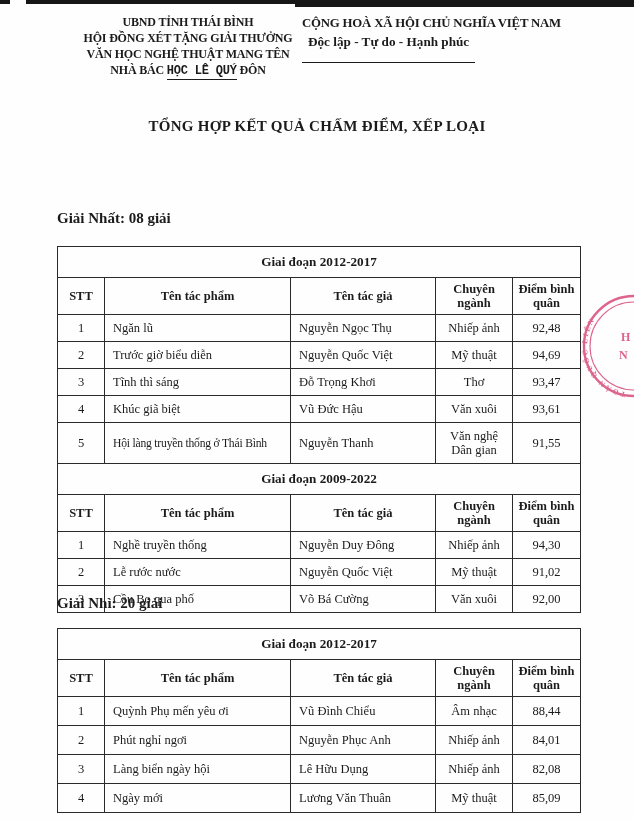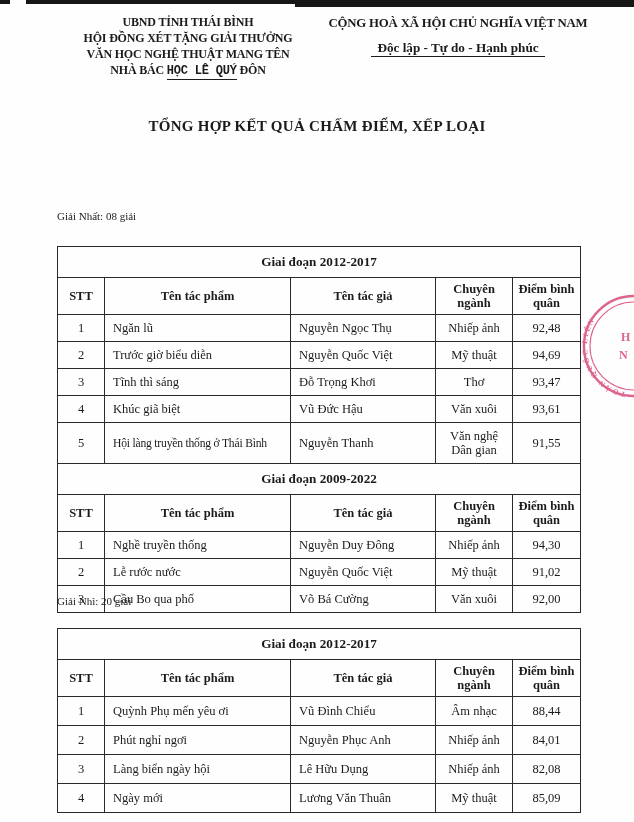--- a/index.html
+++ b/index.html
@@ -12,39 +12,39 @@
   .strip{position:absolute;background:#161616;}
   .strip.s1{top:0;left:0;width:10px;height:4px;}
   .strip.s2{top:0;left:26px;width:608px;height:4px;}
   .strip.s3{top:3px;left:295px;width:339px;height:4px;}
 
   .header-left{
     position:absolute;top:14px;left:62px;width:252px;text-align:center;
     font-weight:bold;font-size:12px;line-height:16px;letter-spacing:-0.2px;
   }
   .header-right{
-    position:absolute;top:16px;left:302px;width:312px;text-align:center;
+    position:absolute;top:16px;left:302px;width:312px;text-align:left;
     font-weight:bold;
   }
   .header-right .nat1{font-size:12.8px;letter-spacing:-0.2px;}
   .header-right .nat2{
-    display:inline-block;font-size:13.2px;margin-top:9px;
-    border-bottom:1.5px solid #1b1b1b;padding:0 6px 0 6px;
+    display:inline-block;font-size:13.2px;margin-top:3px;
+    border-bottom:1.5px solid #1b1b1b;padding:0 6px 12px 6px;
   }
   .u{border-bottom:1.4px solid currentColor;padding-bottom:1px;font-family:Liberation Mono, monospace;}
 
   .doc-title{
     position:absolute;top:118px;left:0;width:634px;text-align:center;
     font-weight:bold;font-size:15px;letter-spacing:0.3px;
   }
   .doc-subtitle{
     position:absolute;top:145px;left:30px;width:574px;text-align:center;
     font-weight:bold;font-size:13px;line-height:21px;
   }
-  .section-label{position:absolute;left:57px;font-weight:normal;font-size:11px;}
+  .section-label{position:absolute;left:57px;font-weight:bold;font-size:15px;}
   .section-label.sec1{top:210px;}
   .section-label.sec2{top:595px;}
 
   table.grid{
     position:absolute;left:57px;border-collapse:collapse;table-layout:fixed;
     width:523px;font-size:12.5px;background:transparent;
   }
   table.grid.tblA{top:246px;}
   table.grid.tblB{top:628px;}
   table.grid td{border:1px solid #2a2a2a;vertical-align:middle;}

